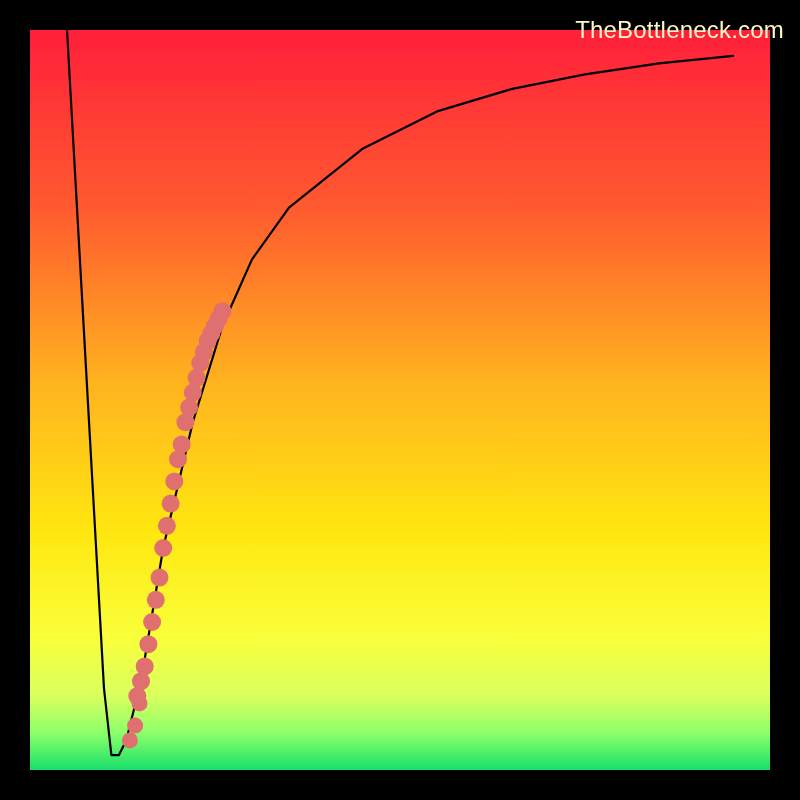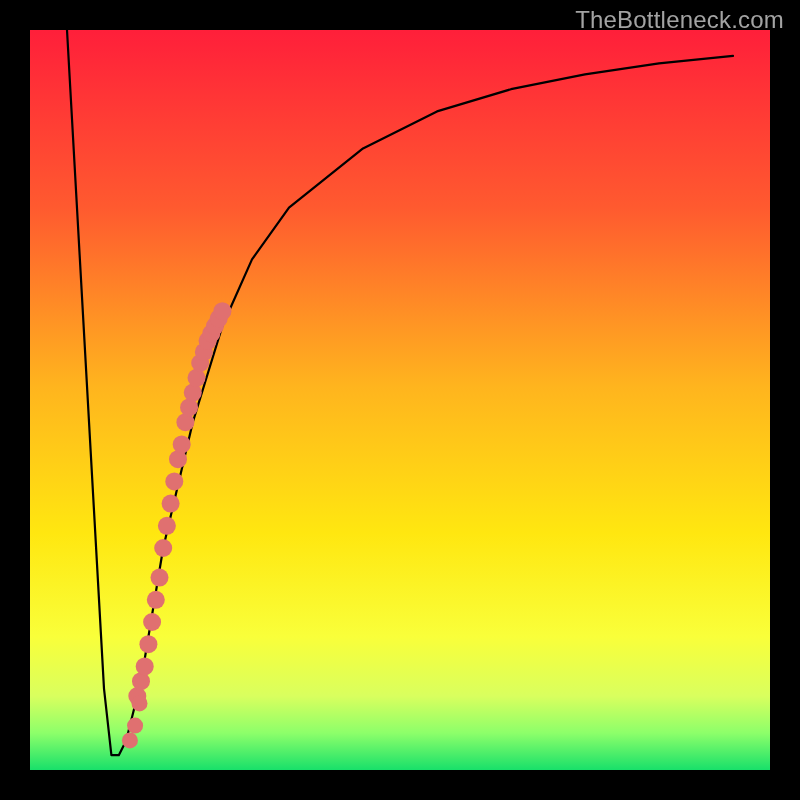--- a/index.html
+++ b/index.html
@@ -11,26 +11,26 @@
     background: #000;
   }
   .container {
     width: 800px;
     height: 800px;
     position: relative;
     background: #000;
   }
   .watermark {
     position: absolute;
-    top: 6px;
+    top: 16px;
     right: 16px;
     font-family: Arial, Helvetica, sans-serif;
     font-size: 24px;
     font-weight: 500;
-    color: #a3a3a3;
+    color: #fef9c3;
     letter-spacing: 0.2px;
     z-index: 5;
     text-align: right;
   }
   svg.chart {
     position: absolute;
     left: 0;
     top: 0;
   }
 </style>

